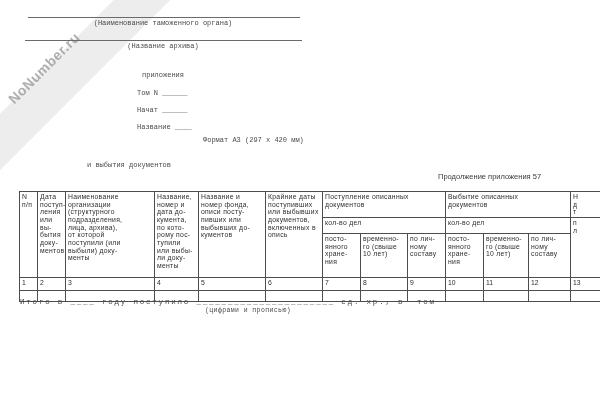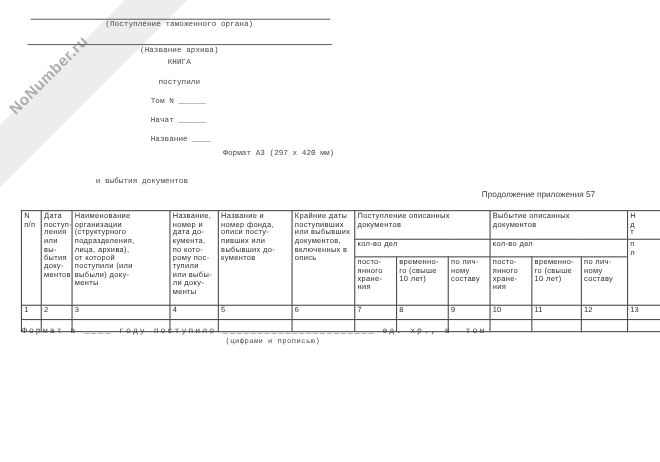--- a/index.html
+++ b/index.html
@@ -33,27 +33,26 @@
 </style>
 </head>
 <body>
 
 <div class="page">
 
   <div class="wm-band"></div>
   <div class="wm-text">NoNumber.ru</div>
 
   <div class="rule" style="left:28px;top:17px;width:272px"></div>
-  <div class="mono center" style="left:22px;top:19px;width:282px">(Поступление таможенного органа)</div>
+  <div class="mono center" style="left:22px;top:19px;width:282px">(Наименование таможенного органа)</div>
 
   <div class="rule" style="left:25px;top:40px;width:277px"></div>
   <div class="mono center" style="left:22px;top:42px;width:282px">(Название архива)</div>
 
-  <div class="mono center" style="left:22px;top:53px;width:282px">КНИГА</div>
-  <div class="mono center" style="left:22px;top:71px;width:282px">поступили</div>
+  <div class="mono center" style="left:22px;top:71px;width:282px">приложения</div>
 
   <div class="mono" style="left:137px;top:89px">Том N ______</div>
   <div class="mono" style="left:137px;top:106px">Начат ______</div>
   <div class="mono" style="left:137px;top:123px">Название ____</div>
 
   <div class="mono" style="left:203px;top:136px">Формат А3 (297 x 420 мм)</div>
 
   <div class="mono" style="left:87px;top:161px">и выбытия документов</div>
 
   <div class="sanslab" style="left:438px;top:172px">Продолжение приложения 57</div>
@@ -178,16 +177,16 @@
           <td></td>
       <td></td>
           <td></td>
       <td></td>
           <td></td>
       <td></td>
     </tr>
   </tbody>
     </table>
 
-  <div class="mono-wide" style="left:20px;top:298px"><span>Формат в ____ году поступило </span><span class="blank-u">______________________</span><span> ед. хр., в  том</span></div>
+  <div class="mono-wide" style="left:20px;top:298px"><span>Итого в ____ году поступило </span><span class="blank-u">______________________</span><span> ед. хр., в  том</span></div>
   <div class="mono-small" style="left:205px;top:307px">(цифрами и прописью)</div>
 
 </div>
 
 </body></html>

